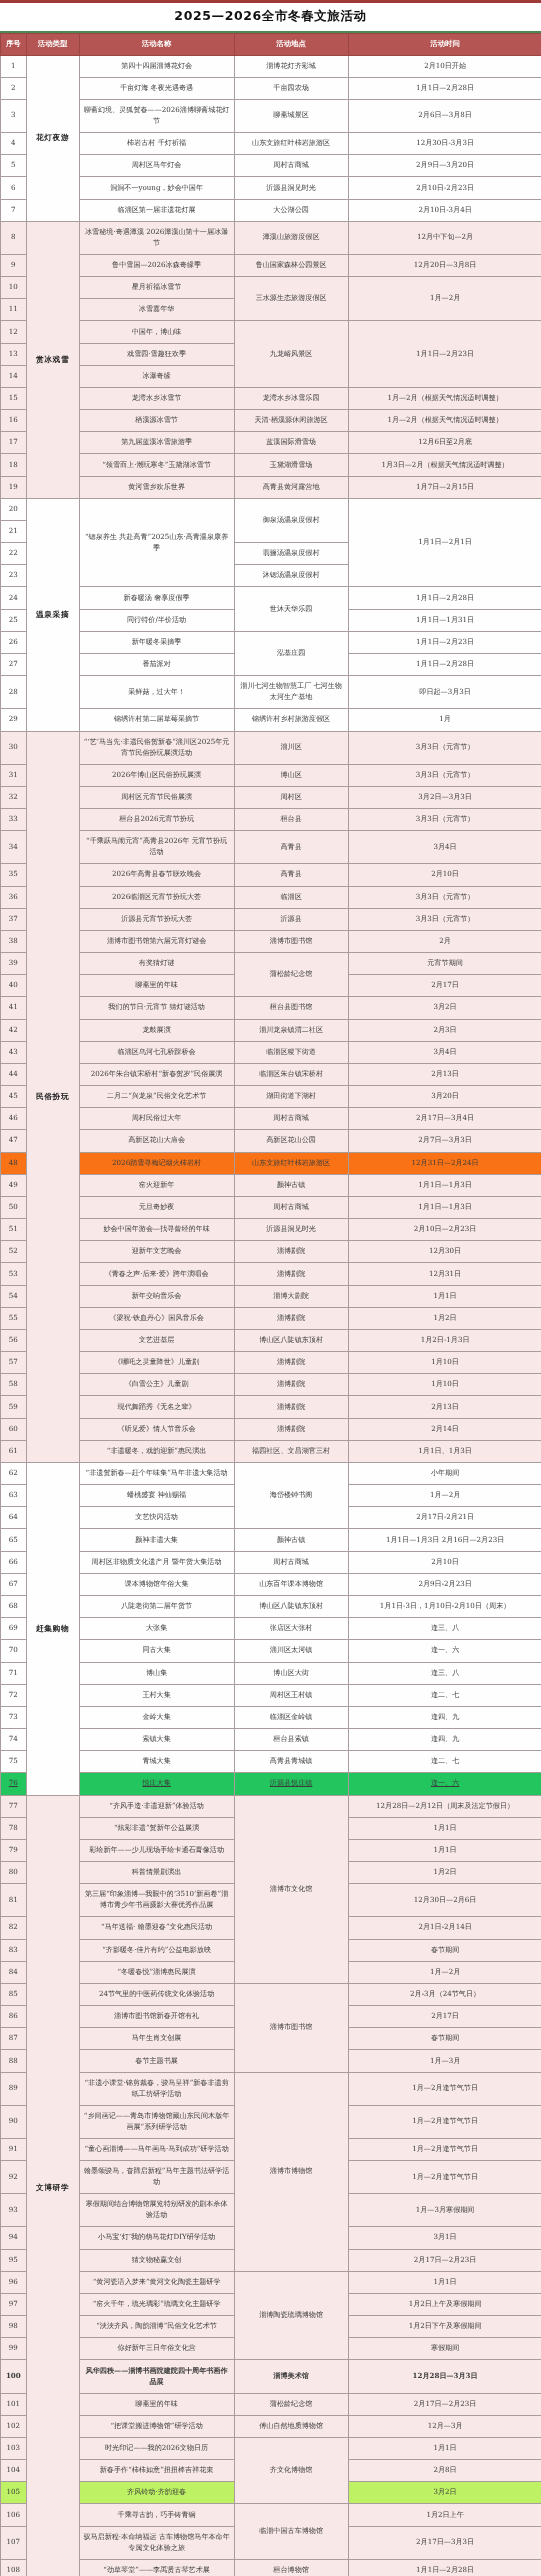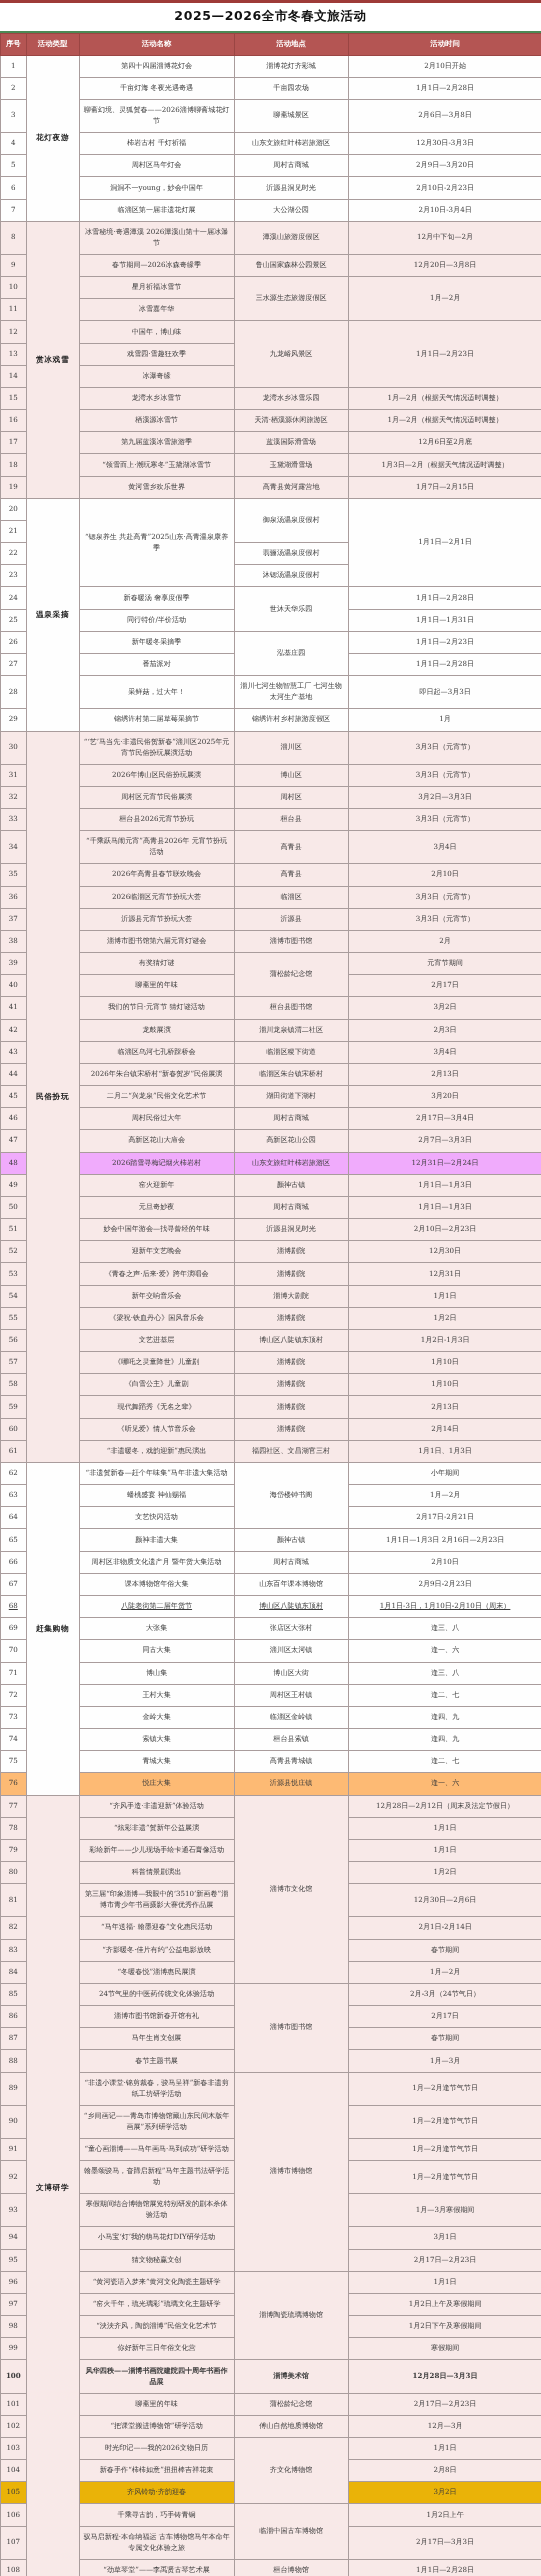--- a/index.html
+++ b/index.html
@@ -120,21 +120,21 @@
       </tr>
       <tr style="background: rgb(248, 233, 232);">
         <td class="no">8</td>
         <td class="cat" rowspan="12">赏冰戏雪</td>
         <td class="name">冰雪秘境·奇遇潭溪 2026潭溪山第十一届冰瀑节</td>
         <td class="loc">潭溪山旅游度假区</td>
         <td class="time">12月中下旬—2月</td>
       </tr>
       <tr style="background: rgb(248, 233, 232);">
         <td class="no">9</td>
-        <td class="name">春节期间—2026冰森奇缘季</td>
+        <td class="name">鲁中雪国—2026冰森奇缘季</td>
         <td class="loc">鲁山国家森林公园景区</td>
         <td class="time">12月20日—3月8日</td>
       </tr>
       <tr style="background: rgb(248, 233, 232);">
         <td class="no">10</td>
         <td class="name">星月祈福冰雪节</td>
         <td class="loc" rowspan="2">三水源生态旅游度假区</td>
         <td class="time" rowspan="2">1月—2月</td>
       </tr>
       <tr style="background: rgb(248, 233, 232);">
@@ -338,21 +338,21 @@
         <td class="name">周村民俗过大年</td>
         <td class="loc">周村古商城</td>
         <td class="time">2月17日—3月4日</td>
       </tr>
       <tr style="background: rgb(248, 233, 232);">
         <td class="no">47</td>
         <td class="name">高新区花山大庙会</td>
         <td class="loc">高新区花山公园</td>
         <td class="time">2月7日—3月3日</td>
       </tr>
-      <tr style="background: #f0abfc;">
+      <tr style="background: #f97316;">
         <td class="no">48</td>
         <td class="name">2026踏雪寻梅记烟火柿岩村</td>
         <td class="loc">山东文旅红叶柿岩旅游区</td>
         <td class="time">12月31日—2月24日</td>
       </tr>
       <tr style="background: rgb(248, 233, 232);">
         <td class="no">49</td>
         <td class="name">窑火迎新年</td>
         <td class="loc">颜神古镇</td>
         <td class="time">1月1日—1月3日</td>
@@ -457,21 +457,21 @@
         <td class="name">周村区非物质文化遗产月 暨年货大集活动</td>
         <td class="loc">周村古商城</td>
         <td class="time">2月10日</td>
       </tr>
       <tr style="background: rgb(254, 254, 254);">
         <td class="no">67</td>
         <td class="name">课本博物馆年俗大集</td>
         <td class="loc">山东百年课本博物馆</td>
         <td class="time">2月9日-2月23日</td>
       </tr>
-      <tr style="background: rgb(254, 254, 254); text-decoration: underline;">
+      <tr style="background: rgb(254, 254, 254);">
         <td class="no">68</td>
         <td class="name">八陡老街第二届年货节</td>
         <td class="loc">博山区八陡镇东顶村</td>
         <td class="time">1月1日-3日，1月10日-2月10日（周末）</td>
       </tr>
       <tr style="background: rgb(254, 254, 254);">
         <td class="no">69</td>
         <td class="name">大张集</td>
         <td class="loc">张店区大张村</td>
         <td class="time">逢三、八</td>
@@ -505,21 +505,21 @@
         <td class="name">索镇大集</td>
         <td class="loc">桓台县索镇</td>
         <td class="time">逢四、九</td>
       </tr>
       <tr style="background: rgb(254, 254, 254);">
         <td class="no">75</td>
         <td class="name">青城大集</td>
         <td class="loc">高青县青城镇</td>
         <td class="time">逢二、七</td>
       </tr>
-      <tr style="background: #fdba74;">
+      <tr style="background: #22c55e; text-decoration: underline;">
         <td class="no">76</td>
         <td class="name">悦庄大集</td>
         <td class="loc">沂源县悦庄镇</td>
         <td class="time">逢一、六</td>
       </tr>
       <tr style="background: rgb(248, 233, 232);">
         <td class="no">77</td>
         <td class="cat" rowspan="32">文博研学</td>
         <td class="name">“齐风手造·非遗迎新”体验活动</td>
         <td class="loc" rowspan="8">淄博市文化馆</td>
@@ -660,21 +660,21 @@
         <td class="no">103</td>
         <td class="name">时光印记——我的2026文物日历</td>
         <td class="loc" rowspan="3">齐文化博物馆</td>
         <td class="time">1月1日</td>
       </tr>
       <tr style="background: rgb(248, 233, 232);">
         <td class="no">104</td>
         <td class="name">新春手作“柿柿如意”扭扭棒吉祥花束</td>
         <td class="time">2月8日</td>
       </tr>
-      <tr style="background: #eab308; margin-top: 36px;">
+      <tr style="background: #bef264; margin-top: 36px;">
         <td class="no">105</td>
         <td class="name">齐风铃动·齐韵迎春</td>
         <td class="time">3月2日</td>
       </tr>
       <tr style="background: rgb(248, 233, 232);">
         <td class="no">106</td>
         <td class="name">千乘寻古韵，巧手铸青铜</td>
         <td class="loc" rowspan="2">临淄中国古车博物馆</td>
         <td class="time">1月2日上午</td>
       </tr>

